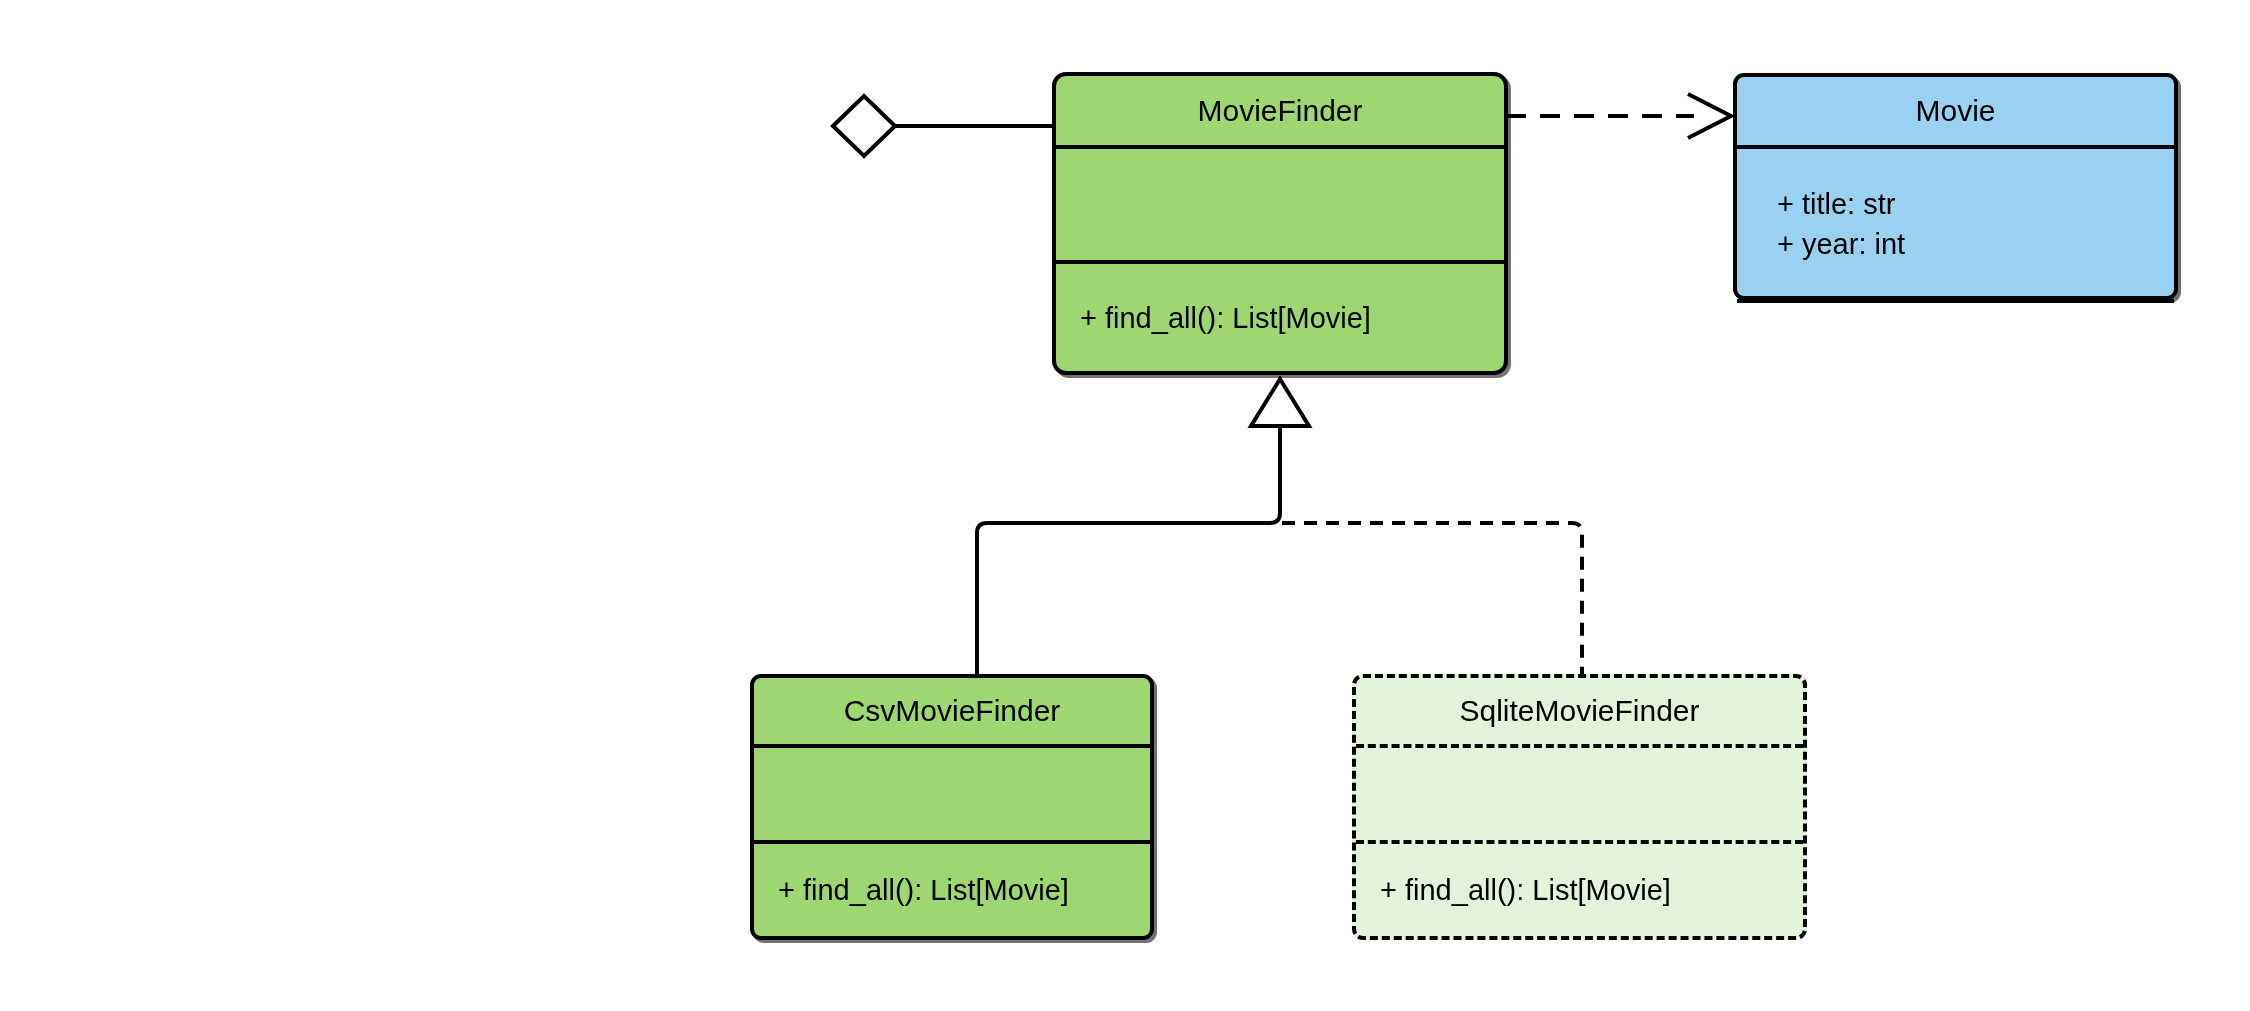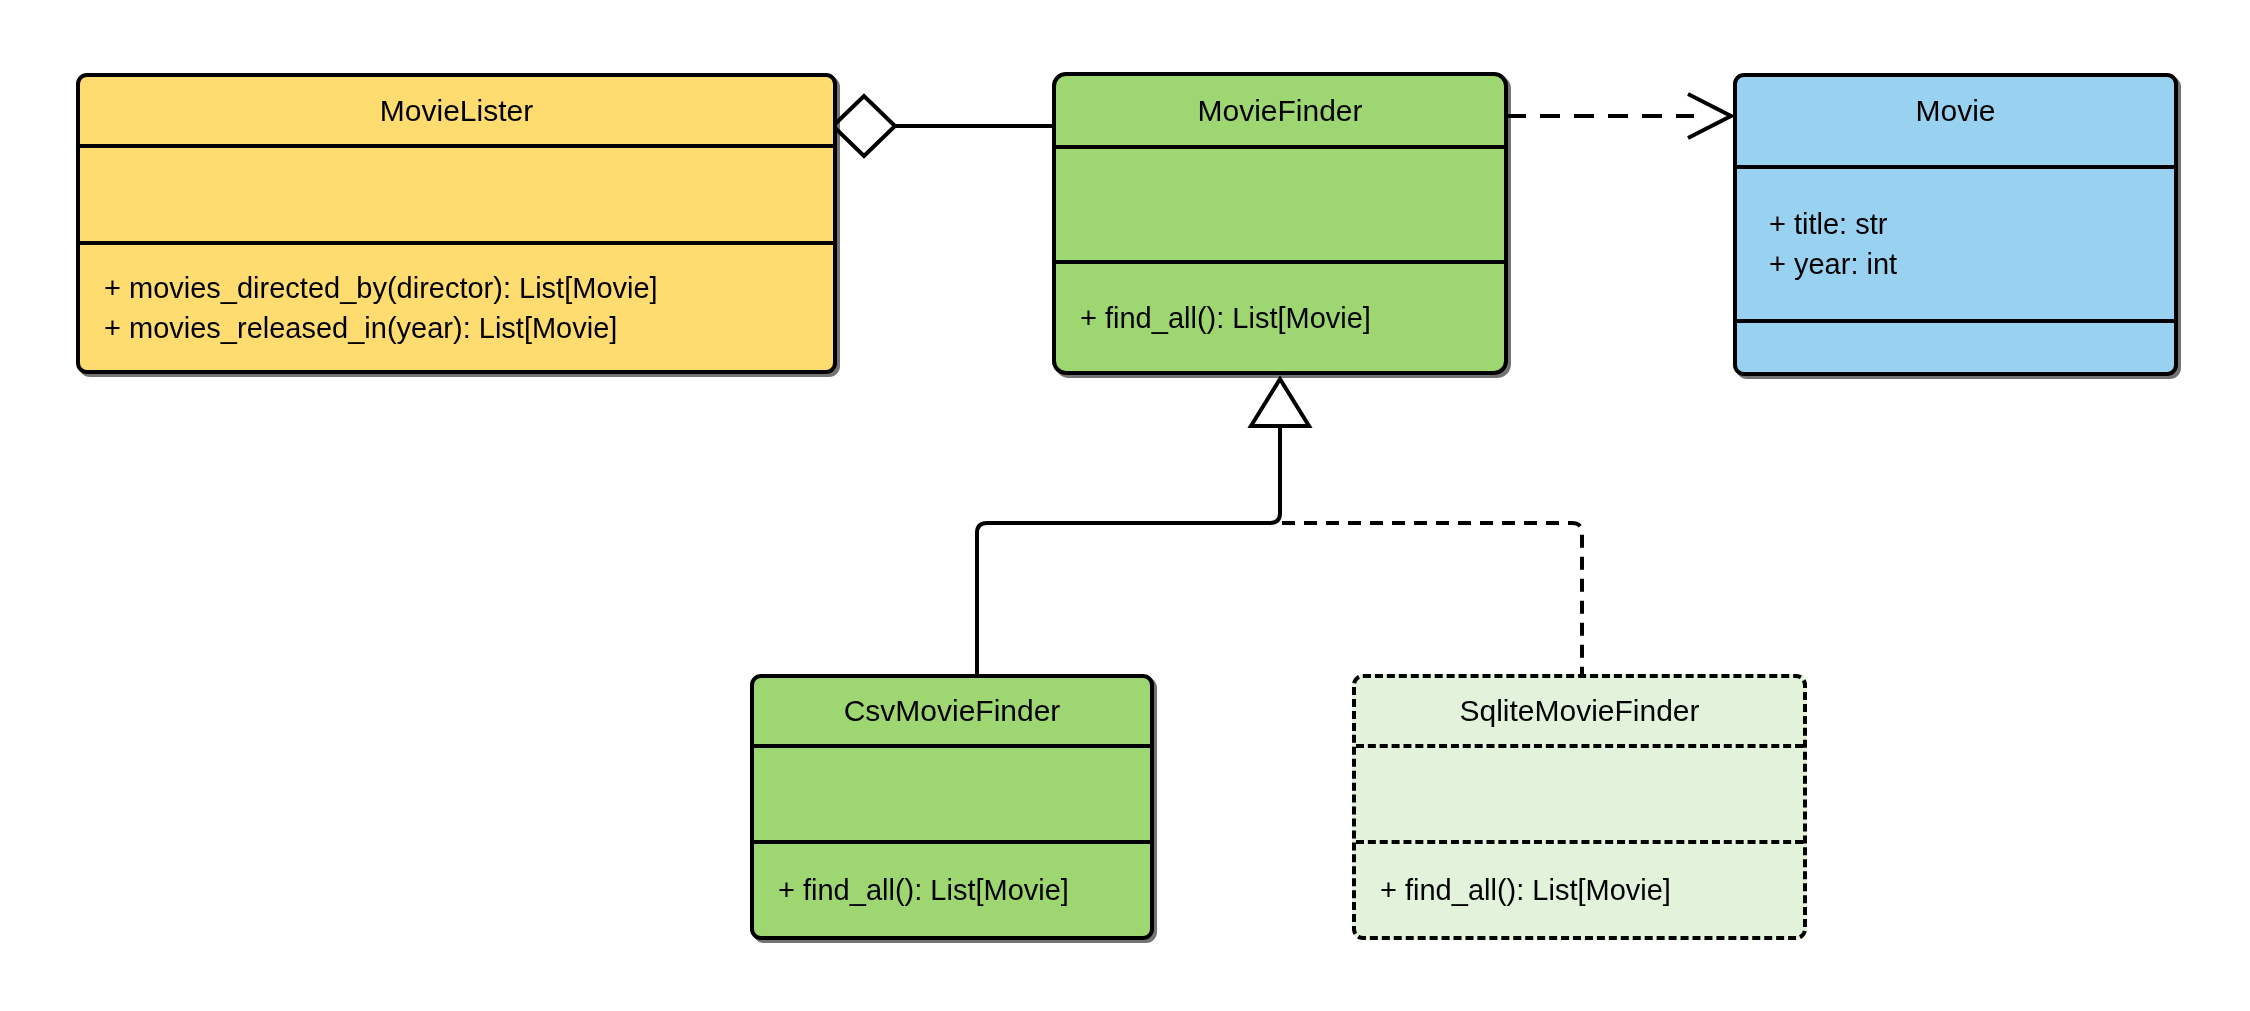--- a/index.html
+++ b/index.html
@@ -55,23 +55,23 @@
 
   
   #cls-movielister   { left: 76px;   top: 73px;  width: 761px; height: 301px; }
   #cls-movielister   .cls-header   { height: 67px; }
   #cls-movielister   .row-attrs    { flex: 0 0 97px; }
 
   #cls-moviefinder   { left: 1052px; top: 72px;  width: 456px; height: 303px; border-radius: 14px; }
   #cls-moviefinder   .cls-header   { height: 69px; }
   #cls-moviefinder   .row-attrs    { flex: 0 0 115px; }
 
-  #cls-movie         { left: 1733px; top: 73px;  width: 445px; height: 303px; }
+  #cls-movie         { left: 1733px; top: 73px;  width: 445px; height: 227px; }
   #cls-movie         .cls-header   { height: 68px; }
-  #cls-movie         .row-attrs    { flex: 0 0 154px; padding-left: 32px; margin-top: 20px; }
+  #cls-movie         .row-attrs    { flex: 0 0 154px; padding-left: 40px; }
 
   #cls-csvmoviefinder    { left: 750px;  top: 674px; width: 404px; height: 266px; }
   #cls-csvmoviefinder    .cls-header { height: 66px; }
   #cls-csvmoviefinder    .row-attrs  { flex: 0 0 96px; }
 
   #cls-sqlitemoviefinder { left: 1352px; top: 674px; width: 455px; height: 266px; }
   #cls-sqlitemoviefinder .cls-header { height: 66px; align-items: center; }
   #cls-sqlitemoviefinder .row-attrs  { flex: 0 0 96px; }
 </style>
 </head>
@@ -87,30 +87,20 @@
     <line x1="1506" y1="116" x2="1694" y2="116" stroke="#000" stroke-width="4" stroke-dasharray="20 14"></line>
     <polyline points="1688,94 1731,116 1688,138" fill="none" stroke="#000" stroke-width="4"></polyline>
 
     <path d="M 1280 426 L 1280 513 Q 1280 523 1270 523 L 987 523 Q 977 523 977 533 L 977 676" fill="none" stroke="#000" stroke-width="4"></path>
 
     <path d="M 1282 523 L 1572 523 Q 1582 523 1582 533 L 1582 676" fill="none" stroke="#000" stroke-width="4" stroke-dasharray="13 9"></path>
 
     <polygon points="1280,379 1251,426 1309,426" fill="#fff" stroke="#000" stroke-width="4"></polygon>
   </svg>
 
-  <div class="uml-class" id="cls-movielister" style="background-color: rgb(255, 220, 111);">
-    <div class="cls-header">
-      <span>MovieLister</span>
-    </div>
-    <div class="cls-section row-attrs"></div>
-    <div class="cls-section grow row-methods">
-      <div>+ movies_directed_by(director): List[Movie]</div>
-      <div>+ movies_released_in(year): List[Movie]</div>
-    </div>
-  </div>
 
   <div class="uml-class" id="cls-moviefinder" style="background-color: rgb(158, 214, 114);">
     <div class="cls-header">
       <span>MovieFinder</span>
     </div>
     <div class="cls-section row-attrs"></div>
     <div class="cls-section grow row-methods">
       <div>+ find_all(): List[Movie]</div>
     </div>
   </div>

